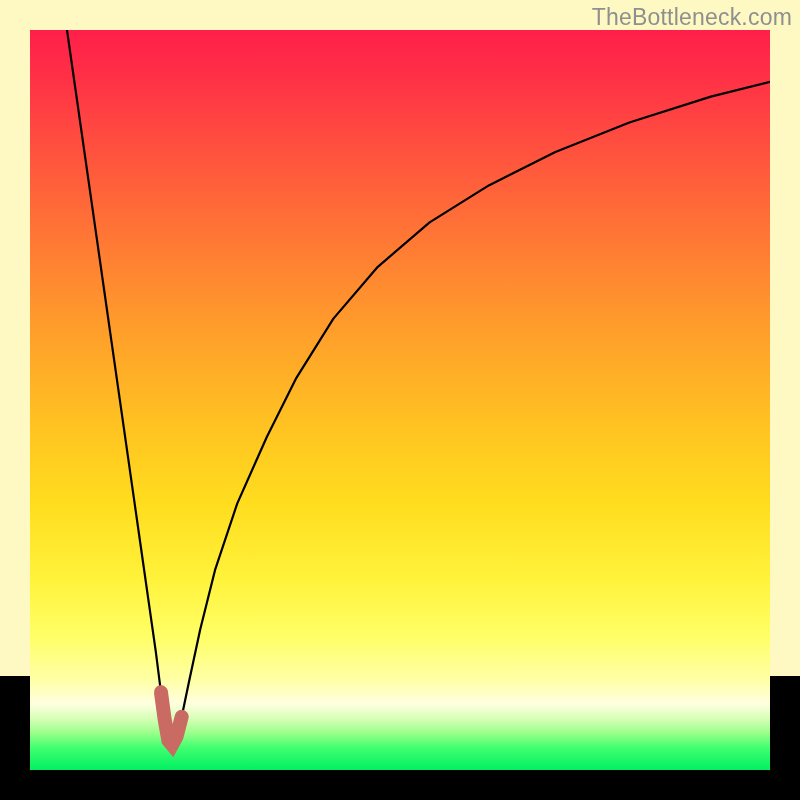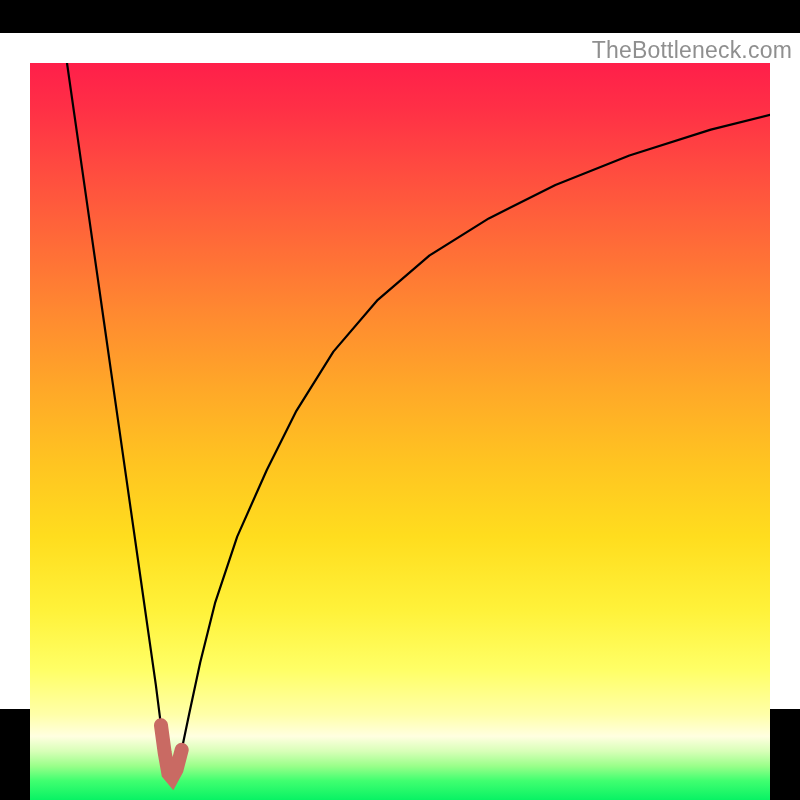--- a/index.html
+++ b/index.html
@@ -8,22 +8,21 @@
     width: 800px;
     height: 800px;
     overflow: hidden;
     background: #000;
     font-family: Arial, Helvetica, sans-serif;
   }
   .outer {
     position: relative;
     width: 800px;
     height: 676px;
-    background: #ffffff;
-    margin-top: 33px;
+    background: #fef9c3;
   }
   .plot {
     position: absolute;
     left: 30px;
     top: 30px;
     width: 740px;
     height: 740px;
     overflow: hidden;
   }
   .gradient {

